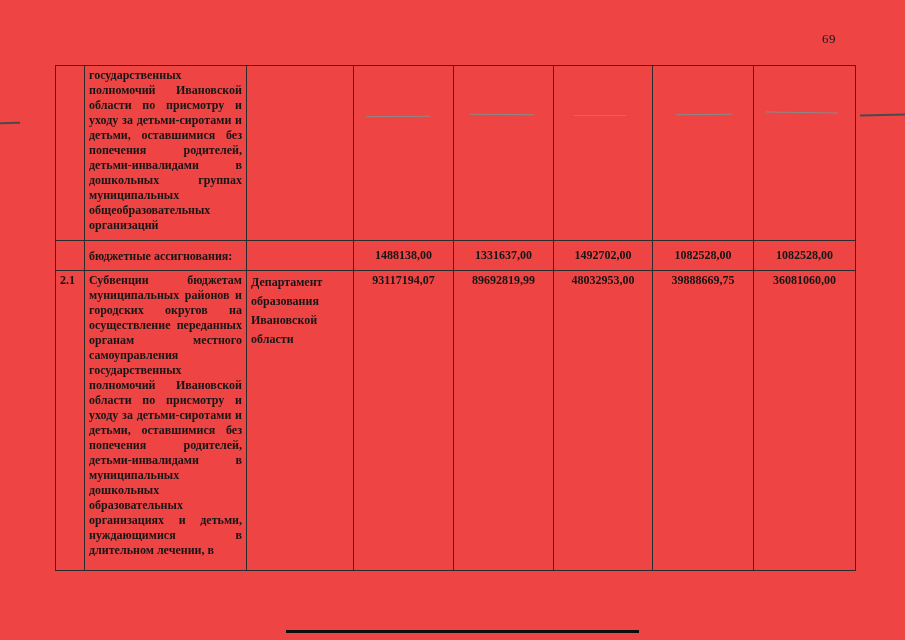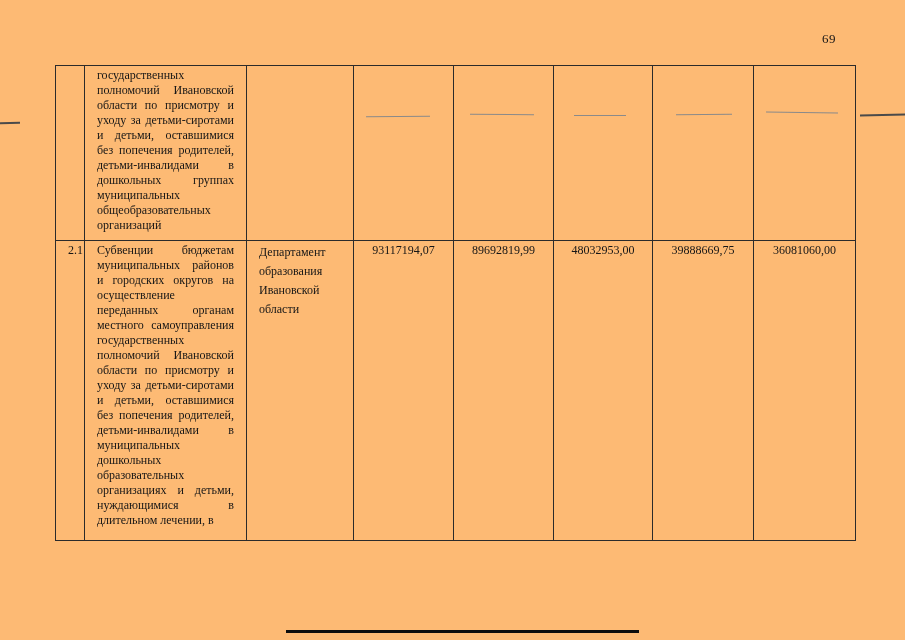--- a/index.html
+++ b/index.html
@@ -4,21 +4,21 @@
 <style>
   html, body {
     margin: 0;
     padding: 0;
     background: #ffffff;
   }
   .page {
     position: relative;
     width: 905px;
     height: 640px;
-    background: #fdba74;
+    background: #ef4444;
     overflow: hidden;
     font-family: "Liberation Serif", serif;
     color: #161616;
   }
   .page-number {
     position: absolute;
     top: 31px;
     left: 822px;
     font-size: 13px;
     letter-spacing: 0.5px;
@@ -28,22 +28,23 @@
     left: 55px;
     top: 65px;
     width: 800px;
     border-collapse: collapse;
     table-layout: fixed;
     font-size: 12px;
   }
   table.doc td {
     border: 1px solid #2b2b2b;
     vertical-align: top;
-    padding: 2px 12px;
+    padding: 2px 4px;
     overflow: hidden;
+    font-weight: bold;
   }
   tr.row-tall-1 { height: 175px; }
   tr.row-short-1 { height: 30px; }
   tr.row-short-2 { height: 25px; }
   tr.row-tall-2 { height: 300px; }
   tr.row-short-1 td, tr.row-short-2 td { vertical-align: middle; }
   td.desc {
     text-align: justify;
     line-height: 15px;
   }
@@ -103,20 +104,30 @@
       <td class="rownum"></td>
       <td class="desc">государственных полномочий Ивановской области по присмотру и уходу за детьми-сиротами и детьми, оставшимися без попечения родителей, детьми-инвалидами в дошкольных группах муниципальных общеобразовательных организаций</td>
       <td class="dept"></td>
       <td class="val"></td>
       <td class="val"></td>
       <td class="val"></td>
       <td class="val"></td>
       <td class="val"></td>
     </tr>
 
+    <tr class="row-short-1">
+      <td class="rownum"></td>
+      <td class="label-cell">бюджетные ассигнования:</td>
+      <td class="dept"></td>
+      <td class="val">1488138,00</td>
+      <td class="val">1331637,00</td>
+      <td class="val">1492702,00</td>
+      <td class="val">1082528,00</td>
+      <td class="val">1082528,00</td>
+    </tr>
 
 
     <tr class="row-tall-2">
       <td class="rownum">2.1</td>
       <td class="desc">Субвенции бюджетам муниципальных районов и городских округов на осуществление переданных органам местного самоуправления государственных полномочий Ивановской области по присмотру и уходу за детьми-сиротами и детьми, оставшимися без попечения родителей, детьми-инвалидами в муниципальных дошкольных образовательных организациях и детьми, нуждающимися в длительном лечении, в</td>
       <td class="dept">Департамент образования Ивановской области</td>
       <td class="val">93117194,07</td>
       <td class="val">89692819,99</td>
       <td class="val">48032953,00</td>
       <td class="val">39888669,75</td>

